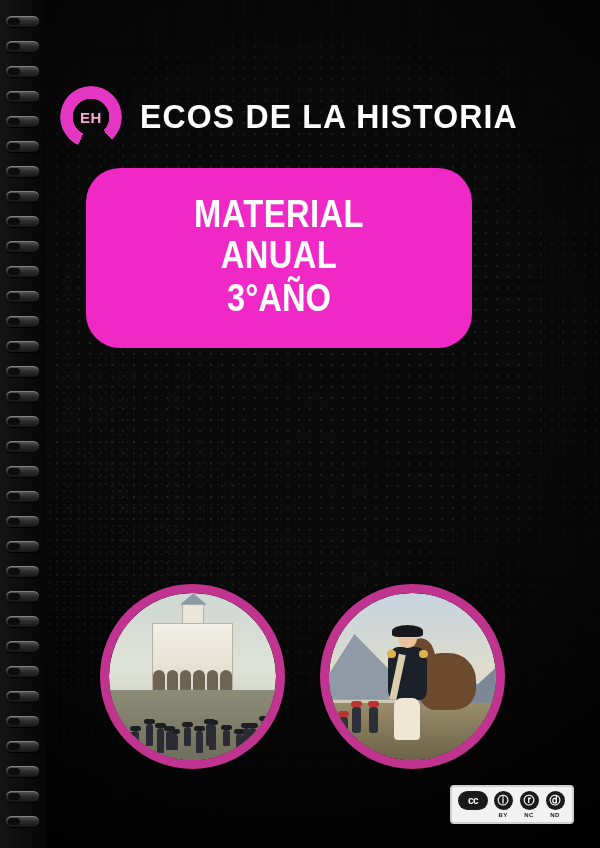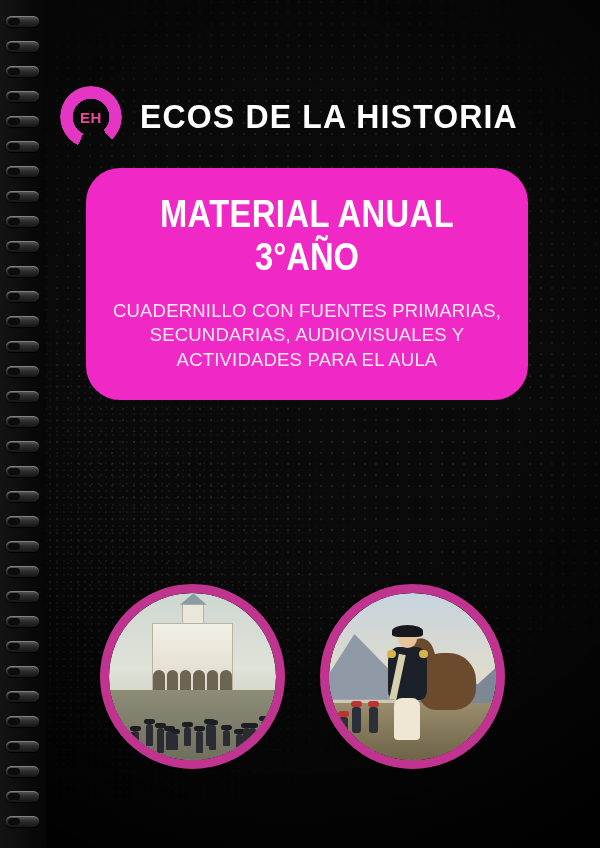--- a/index.html
+++ b/index.html
@@ -83,40 +83,40 @@
     border-radius:50%;
     background:
       conic-gradient(from 205deg, #e436c2 0deg, #e436c2 292deg, rgba(0,0,0,0) 292deg, rgba(0,0,0,0) 360deg);
     -webkit-mask:radial-gradient(circle, transparent 0 18px, #000 18.5px);
     mask:radial-gradient(circle, transparent 0 18px, #000 18.5px);
   }
   .logo-wrap { position:relative; width:62px; height:62px; flex:0 0 62px; }
   .logo-text {
     position:absolute; inset:0;
     display:flex; align-items:center; justify-content:center;
-    color:#ec4899;
+    color:#f9a8d4;
     font-size:15px; font-weight:bold; letter-spacing:0.5px;
   }
   .brand {
     margin-left:18px;
     color:#ffffff;
     font-size:33px;
     font-weight:bold;
     letter-spacing:1.2px;
     font-stretch:condensed;
     transform:scaleX(0.97);
     transform-origin:left center;
     white-space:nowrap;
   }
 
   
   .panel {
     position:absolute;
     left:86px; top:168px;
-    width:442px;
+    width:386px;
     padding:26px 26px 28px;
     background:#f029c6;
     border-radius:34px;
     text-align:center;
     color:#ffffff;
   }
   .panel-title {
     font-size:38px;
     font-weight:bold;
     letter-spacing:0.5px;
@@ -287,21 +287,20 @@
     <div class="logo-wrap">
       <div class="logo-mark"></div>
       <div class="logo-text">EH</div>
     </div>
     <div class="brand">ECOS DE LA HISTORIA</div>
   </div>
 
   <div class="panel">
     <div class="panel-title">MATERIAL ANUAL</div>
     <div class="panel-subtitle">3°AÑO</div>
-    <div class="panel-note">CUADERNILLO CON FUENTES PRIMARIAS, SECUNDARIAS, AUDIOVISUALES Y ACTIVIDADES PARA EL AULA</div>
   </div>
 
   <div class="circles">
     <div class="circle left">
       <div class="circle-inner">
         <div class="sky1"></div>
         <div class="tower"></div>
         <div class="bldg"></div>
         <div class="arches">
           <div class="arch"></div>
@@ -348,14 +347,32 @@
           <div class="fig-head"></div>
           <div class="fig-hat"></div>
         </div>
         <div class="soldier" style="left:14%"></div>
         <div class="soldier" style="left:24%"></div>
         <div class="soldier" style="left:6%; bottom:10%"></div>
       </div>
     </div>
   </div>
 
+  <div class="cc-badge">
+    <div class="cc-pill">
+      <div class="cc-circle wide">cc</div>
+      <div class="cc-sub">&nbsp;</div>
+    </div>
+    <div class="cc-pill">
+      <div class="cc-circle">ⓘ</div>
+      <div class="cc-sub">BY</div>
+    </div>
+    <div class="cc-pill">
+      <div class="cc-circle">ⓡ</div>
+      <div class="cc-sub">NC</div>
+    </div>
+    <div class="cc-pill">
+      <div class="cc-circle">ⓓ</div>
+      <div class="cc-sub">ND</div>
+    </div>
+  </div>
 
 </div>
 
 </body></html>

